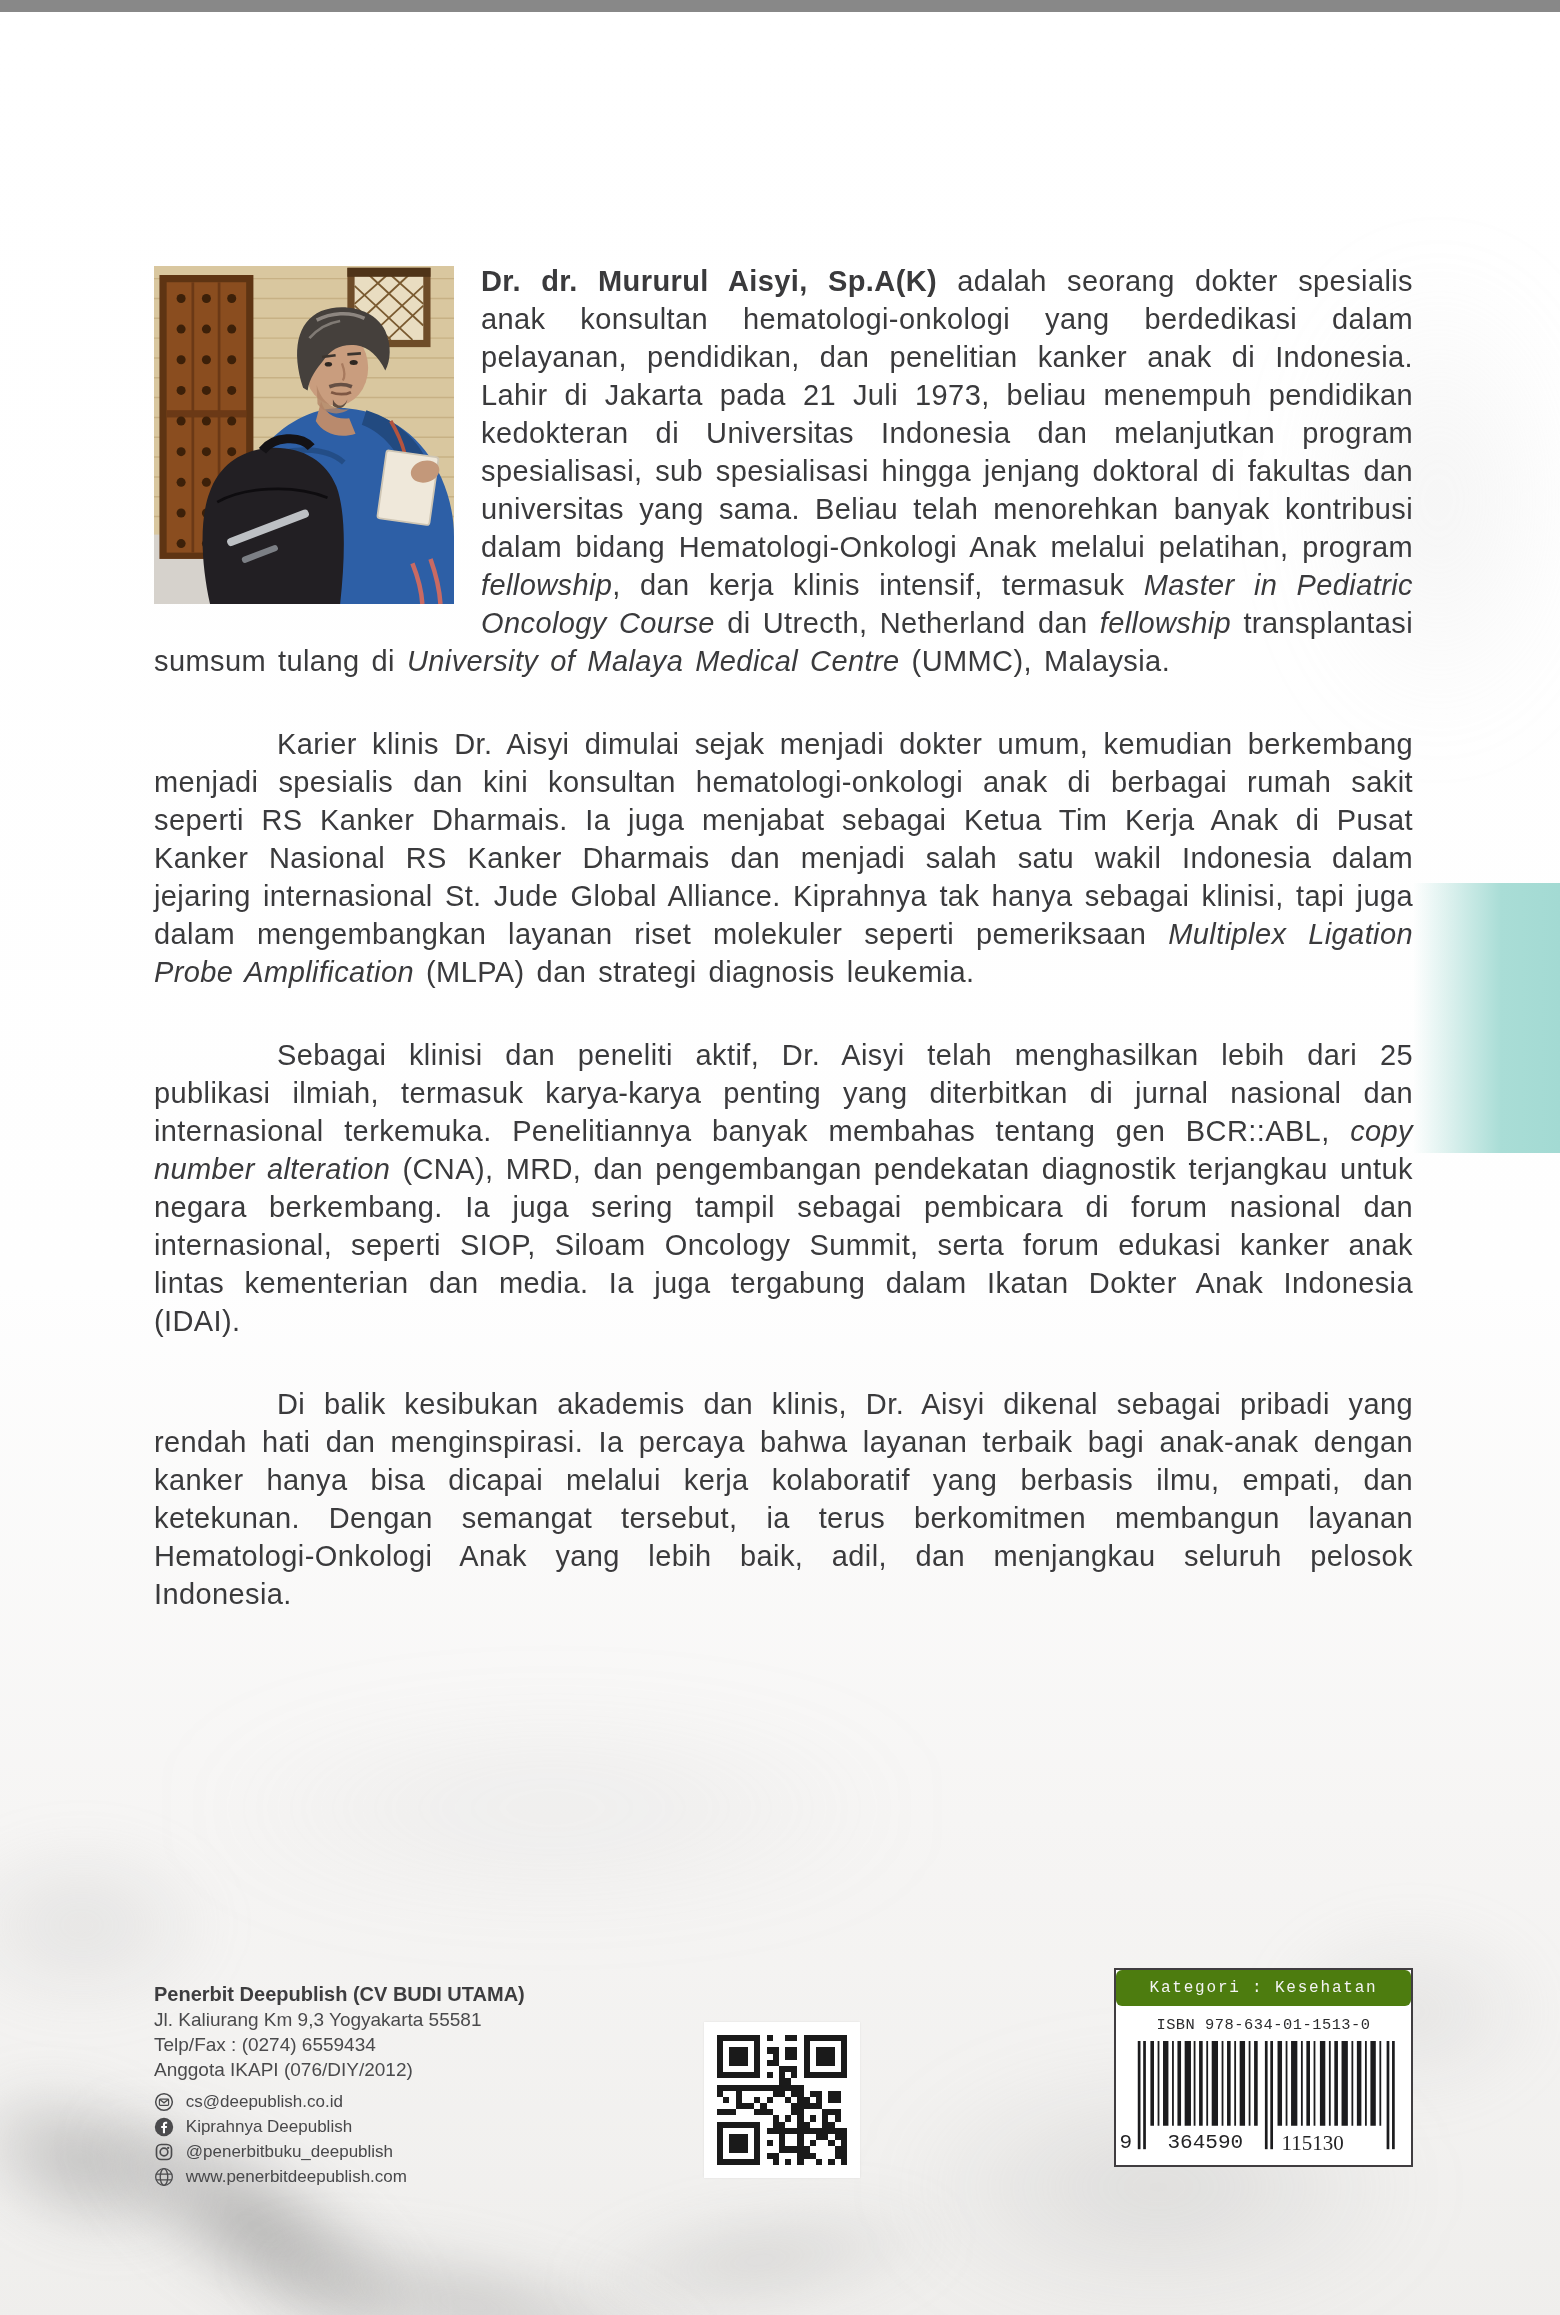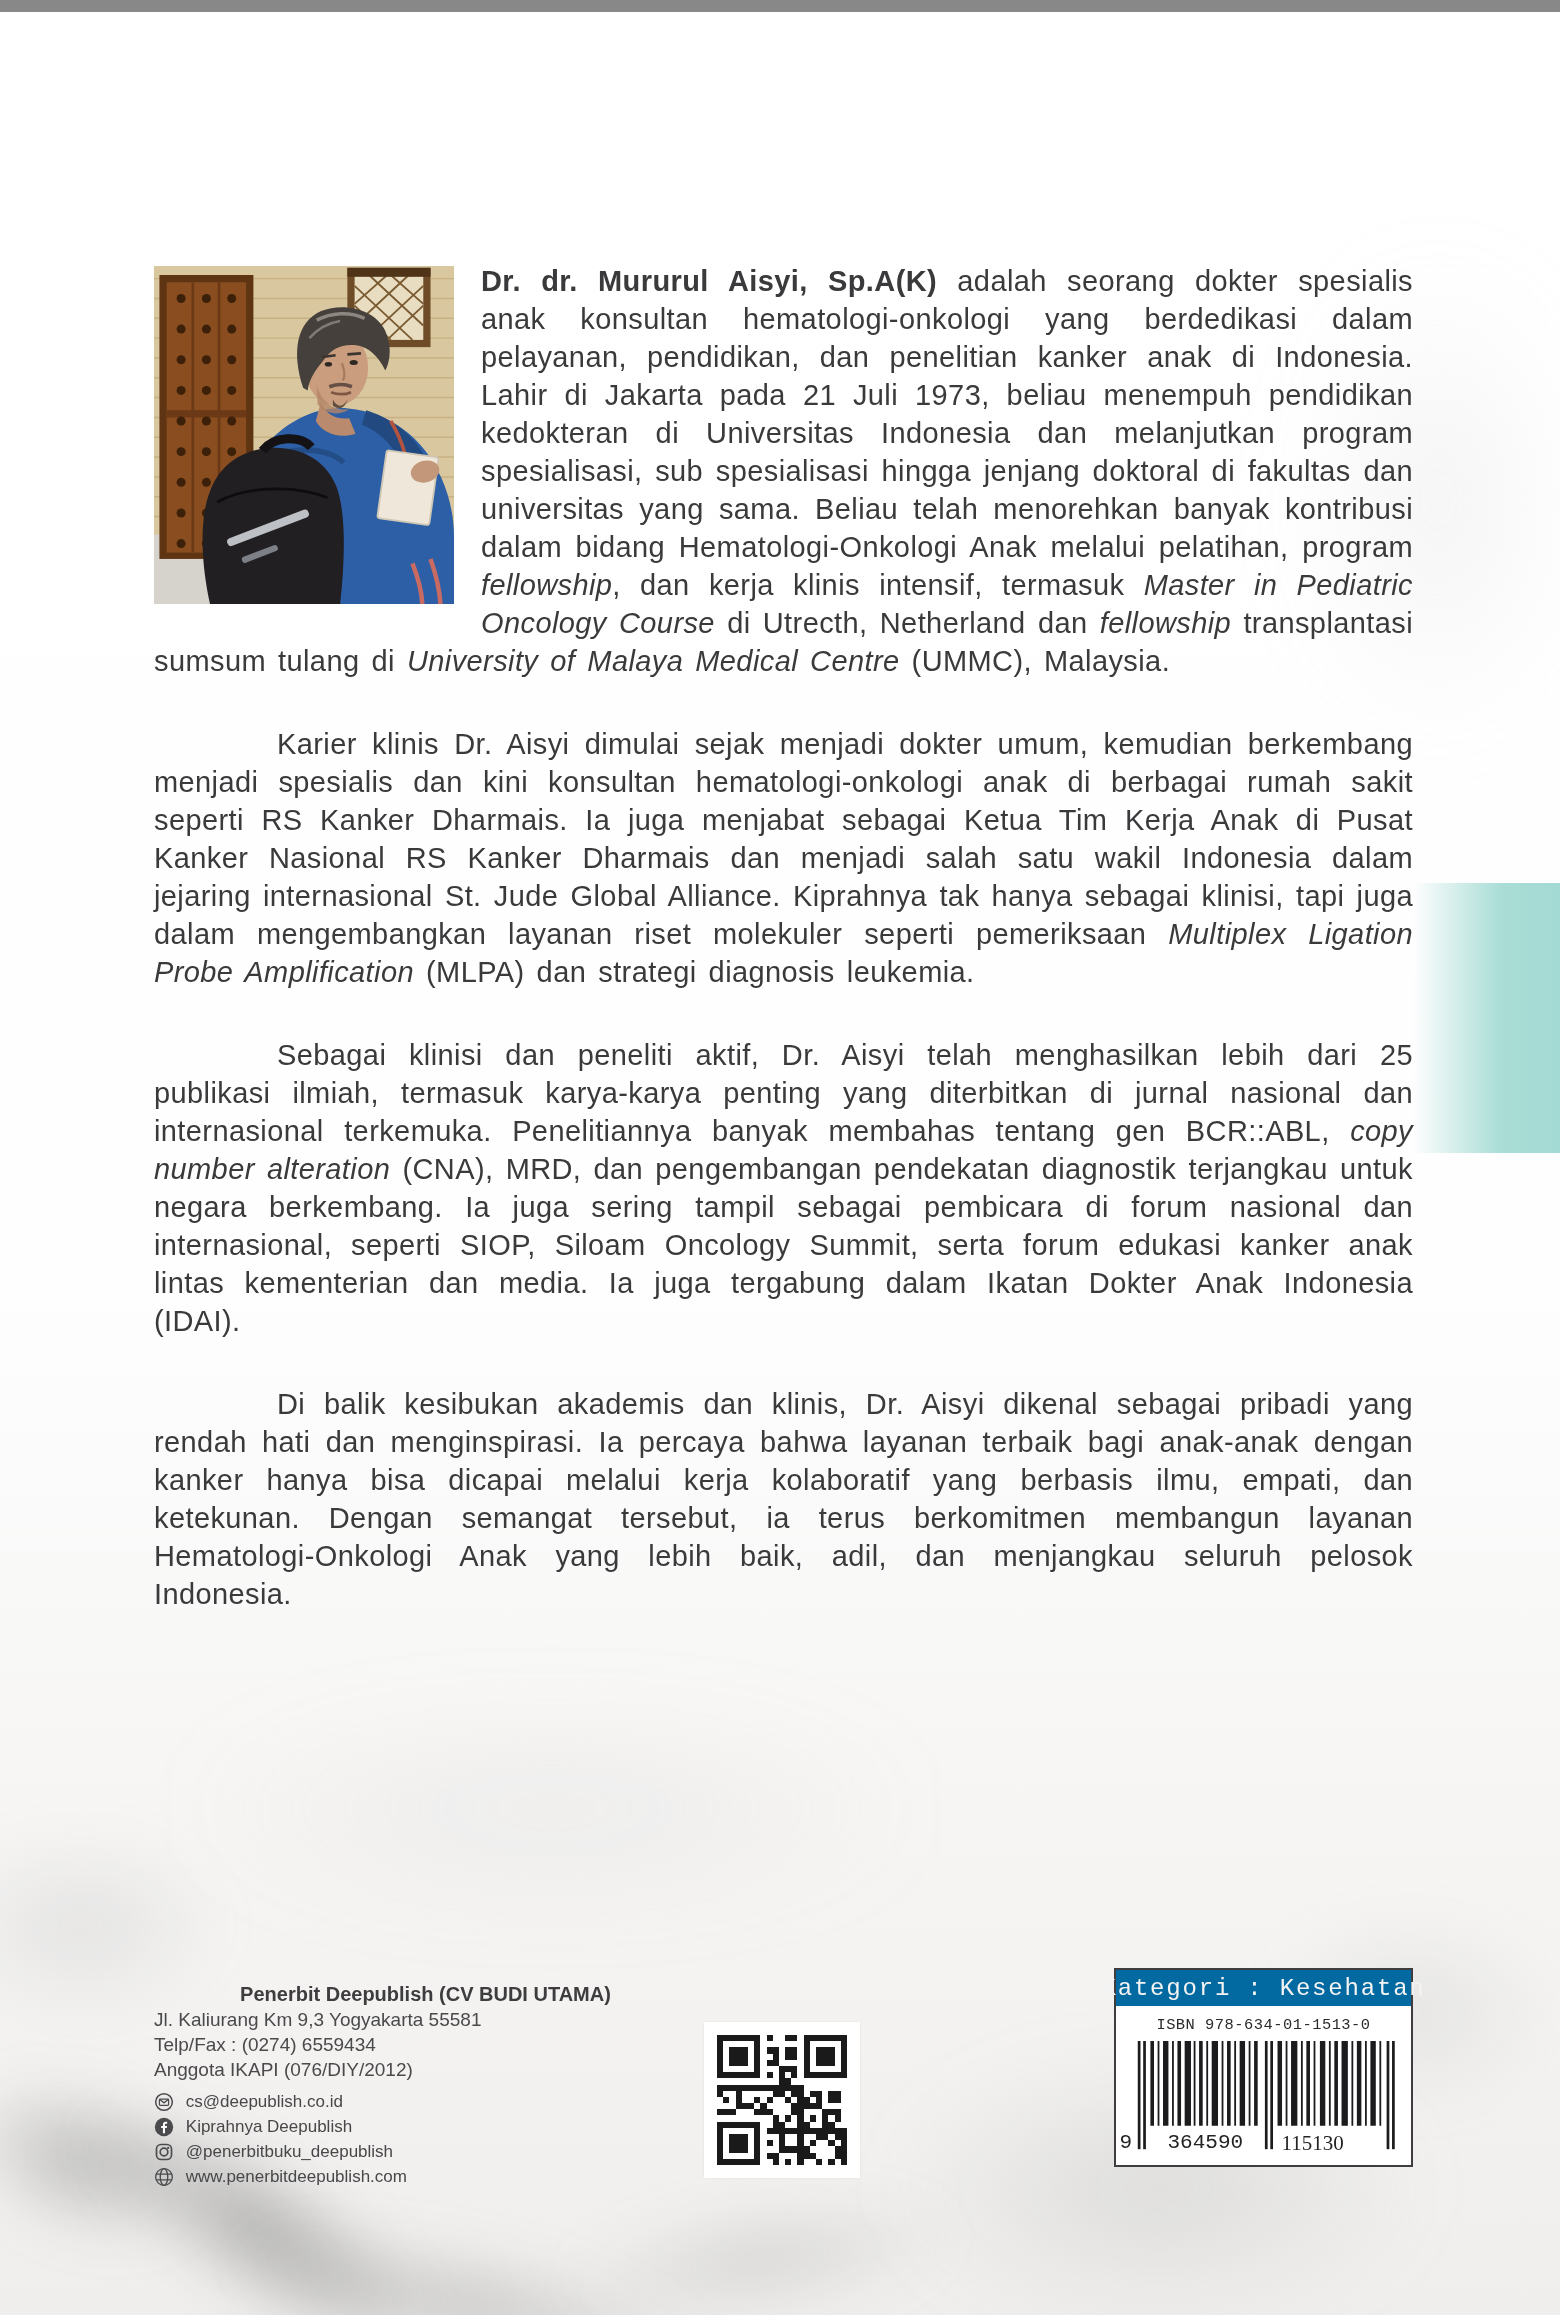--- a/index.html
+++ b/index.html
@@ -10,32 +10,32 @@
   }
   .tex{position:absolute;border-radius:50%;filter:blur(23.5px);pointer-events:none;}
   .teal-bar{position:absolute;right:0;top:871px;width:147px;height:270px;
     background:linear-gradient(90deg,rgba(165,219,212,0) 0%,#a9ddd6 60%,#a3dad3 100%);}
   .bio{position:absolute;left:154px;top:250px;width:1259px;color:#3a3a3c;
     font-size:29px;line-height:38px;text-align:justify;letter-spacing:0.4px;word-spacing:3.6px;}
   .bio p{margin:0;}
   .bio p + p{margin-top:45px;text-indent:123px;}
   .photo{float:left;width:300px;height:338px;margin:3.6px 27px 9px 0;display:block;}
   .publisher{position:absolute;left:154px;top:1970px;width:543px;color:#4a4a4c;}
-  .pub-name{font-weight:bold;font-size:20px;line-height:25px;color:#3d3d3f;text-align:center;}
+  .pub-name{font-weight:bold;font-size:20px;line-height:25px;color:#3d3d3f;}
   .pub-line{font-size:19px;line-height:25px;}
   .contacts{margin-top:7.2px;}
   .contact-row{display:flex;align-items:center;gap:11.8px;height:25px;font-size:17px;color:#48484a;text-align:center;}
   .cicon{width:20px;height:20px;color:#4b4b4d;flex:0 0 auto;display:flex;}
   .cicon svg{width:20px;height:20px;}
   .qr-box{position:absolute;left:704px;top:2010px;width:156px;height:156px;background:#fff;
     display:flex;align-items:center;justify-content:center;box-shadow:0 0 1.8px rgba(0,0,0,.08);}
   .qr-box svg{width:130px;height:130px;}
   .barcode-unit{position:absolute;left:1114px;top:1956px;width:295px;border:2.7px solid #403d40;background:#fff;}
-  .category-bar{background:#0369a1;color:#f4f4f4;height:36px;display:flex;align-items:center;justify-content:center;
-    font-family:"Liberation Mono",monospace;font-size:24px;letter-spacing:1.8px;white-space:nowrap;}
+  .category-bar{background:#4d7c0f;color:#f4f4f4;height:36px;display:flex;align-items:center;justify-content:center;
+    font-family:"Liberation Mono",monospace;font-size:16px;letter-spacing:1.8px;white-space:nowrap;border-radius:6px;}
   .isbn-inner{background:#fff;padding:10px 0 11px;}
   .isbn-text{font-family:"Liberation Mono",monospace;font-size:15.4px;letter-spacing:0.5px;
     text-align:center;color:#2b2b2d;margin-bottom:7.2px;white-space:nowrap;}
   .bars-wrap{width:268px;margin:0 auto;position:relative;}
   .digits{position:relative;height:23.5px;margin-top:-23.5px;font-family:"Liberation Mono",monospace;
     font-size:21px;color:#242426;}
   .digits span{position:absolute;top:0;}
   .d0{left:-10px;} .d1{left:38px;} .d2{left:152px;font-family:Liberation Serif, serif;}
 </style>
 </head>

